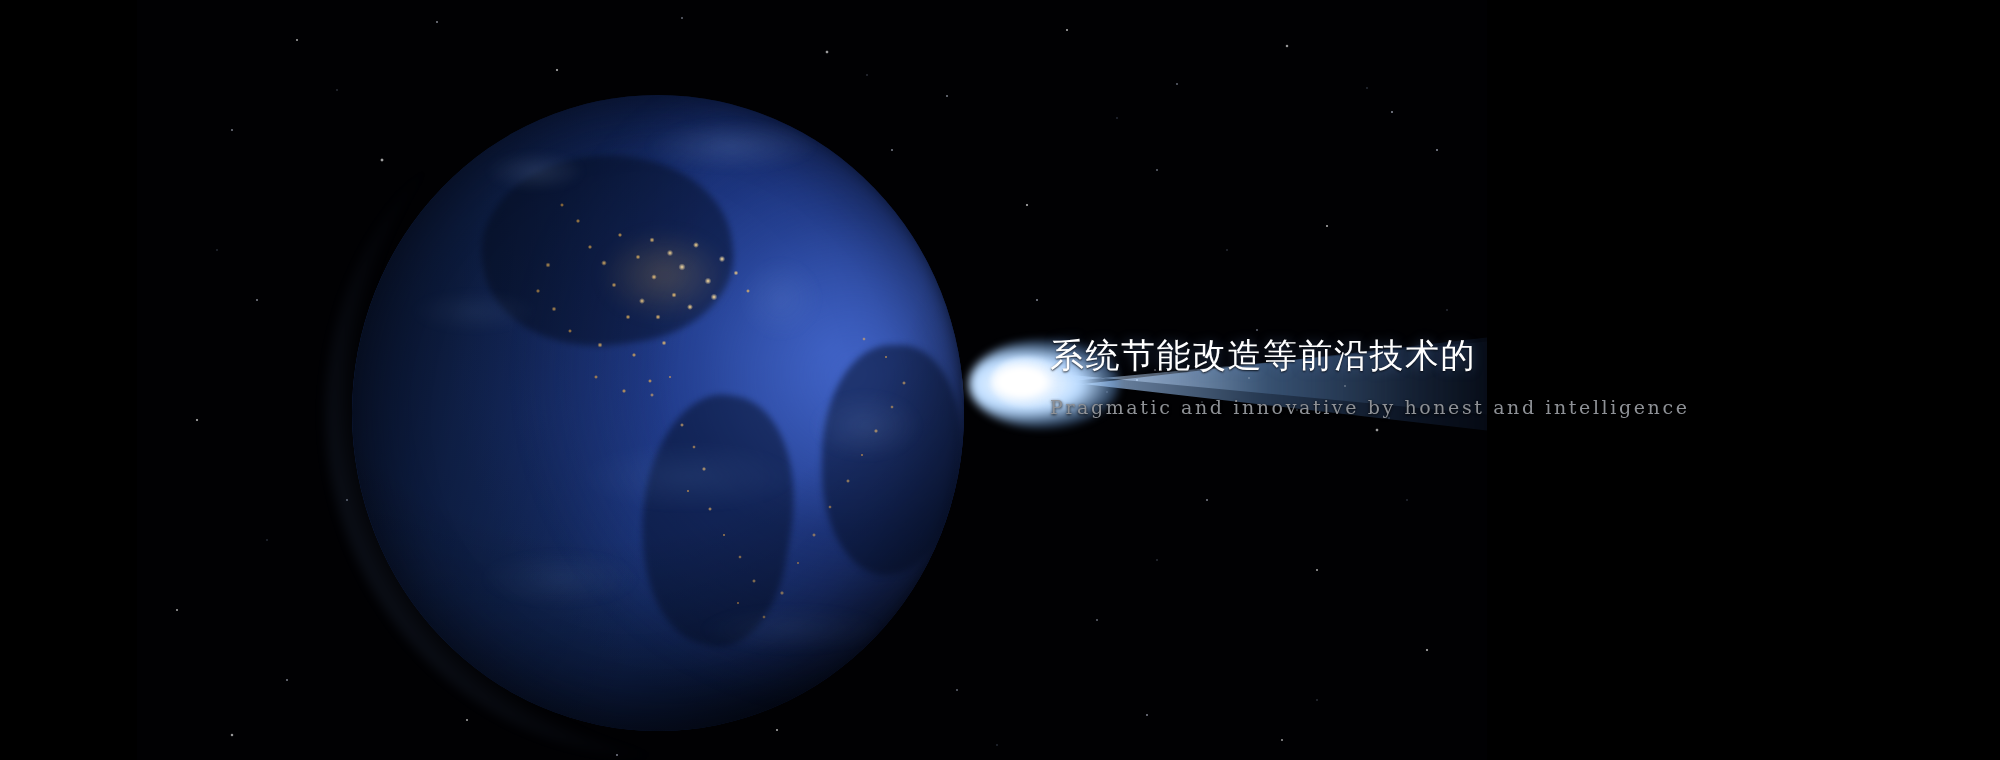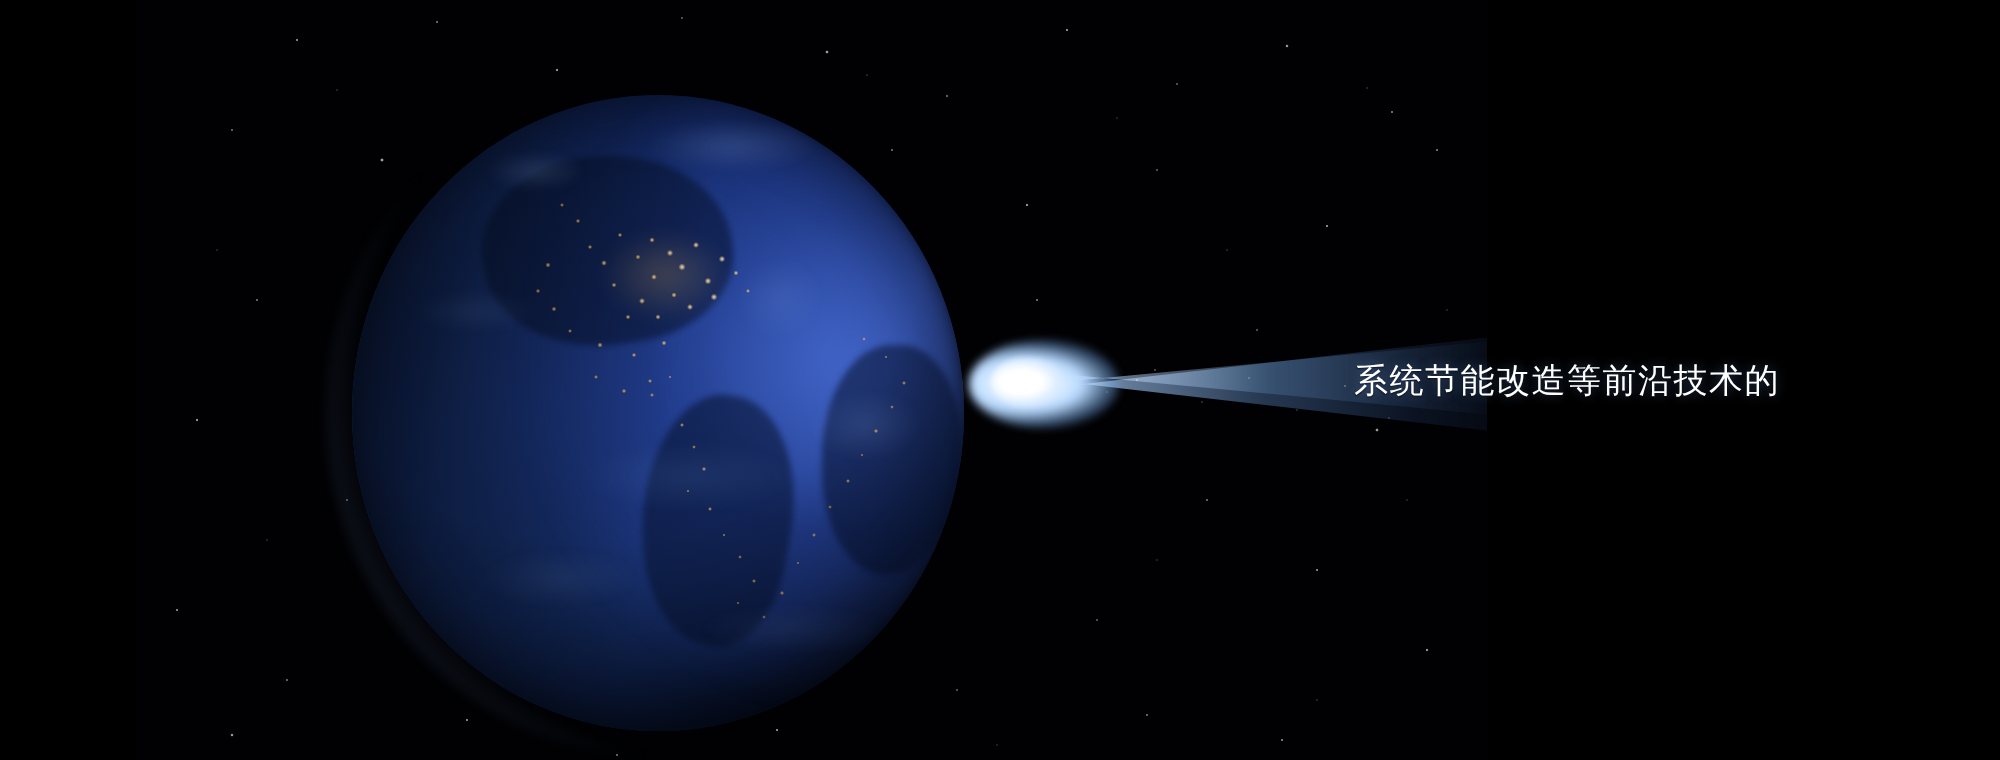--- a/index.html
+++ b/index.html
@@ -238,23 +238,22 @@
       radial-gradient(1.3px 1.3px at 158px 40px,#ffffff,transparent),
       radial-gradient(1px 1px at 205px 72px,#dcebff,transparent),
       radial-gradient(1.1px 1.1px at 252px 48px,#ffffff,transparent),
       radial-gradient(1px 1px at 300px 80px,#d2e5ff,transparent),
       radial-gradient(1.2px 1.2px at 348px 56px,#ffffff,transparent),
       radial-gradient(1px 1px at 392px 88px,#cbe0ff,transparent);
   }
 
   
   #text-block{
-    position:absolute;left:1050px;top:332px;width:730px;text-align:right;
+    position:absolute;left:1050px;top:332px;width:730px;text-align:left;
     pointer-events:auto;
-    margin-top:25px;
   }
   .headline{
     color:#ffffff;font-size:34px;line-height:47px;font-weight:400;letter-spacing:1.5px;
     font-family:"DejaVu Sans","Liberation Sans",sans-serif;
     text-shadow:0 0 12px rgba(120,170,255,.35),0 1px 2px rgba(0,0,0,.85);
     white-space:nowrap;
   }
   .tagline{
     margin-top:17px;color:#8e9196;font-size:19px;letter-spacing:2.6px;font-weight:400;
     font-family:"DejaVu Serif","Liberation Serif",serif;
@@ -300,15 +299,16 @@
       <div class="head-glow"></div>
       <div class="head-core"></div>
     </div>
   </div>
 
   <div class="bar bar-l"></div>
   <div class="bar bar-r"></div>
 
   <div id="text-block">
     <div class="headline">系统节能改造等前沿技术的</div>
+    <div class="tagline">Pragmatic and innovative by honest and intelligence</div>
   </div>
 
 </div>
 
 </body></html>

